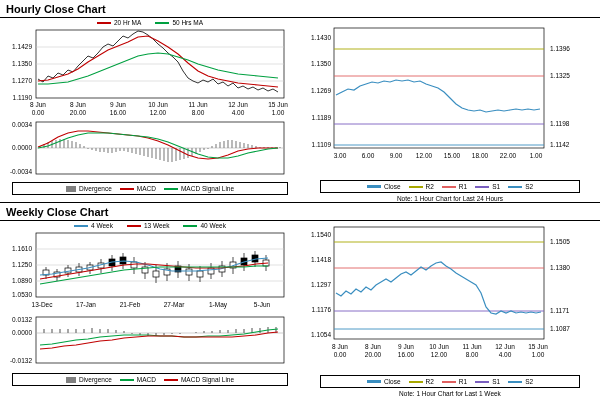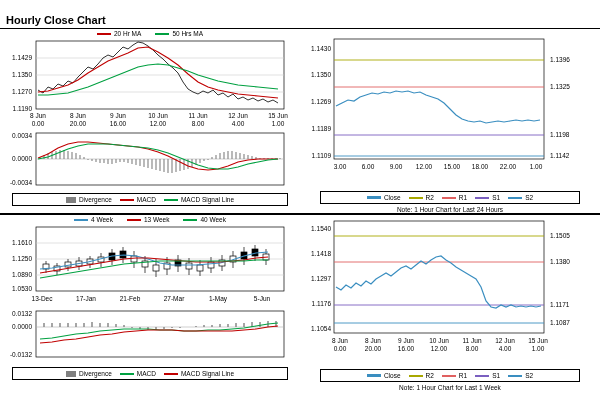--- a/index.html
+++ b/index.html
@@ -1,18 +1,18 @@
 <!DOCTYPE html>
 <html><head>
 <meta charset="utf-8">
 <style>
   html,body{margin:0;padding:0;background:#ffffff;}
   body{width:600px;height:413px;font-family:"Liberation Sans",sans-serif;color:#000;overflow:hidden;}
   .panel{position:relative;}
-  .section-title{font-size:11px;font-weight:bold;padding:14px 6px 2px 6px;}
+  .section-title{font-size:11px;font-weight:bold;padding:3px 6px 2px 6px;}
   .hr{border:0;border-top:1px solid #000;margin:0;}
   .grid2{display:flex;}
   .col-left{width:300px;}
   .col-right{width:300px;}
   svg{display:block;}
   .axlabel{font-size:6.5px;fill:#000;font-family:"Liberation Sans",sans-serif;}
   .axlabel-r{font-size:6.5px;fill:#000;font-family:"Liberation Sans",sans-serif;}
   .legend{display:flex;align-items:center;justify-content:center;gap:10px;font-size:6.5px;}
   .legend.small{gap:8px;}
   .lg-item{display:flex;align-items:center;gap:3px;white-space:nowrap;}
@@ -227,20 +227,21 @@
           </span>
         </div>
       </div>
       <div class="note">Note: 1 Hour Chart for Last 24 Hours</div>
     </div>
   </div>
 </div>
 
 <div class="panel">
   <hr class="hr">
+  <div class="section-title">Weekly Close Chart</div>
   <hr class="hr">
 
   <div class="grid2">
 
     <div class="col-left">
       <div class="toplegend">
         <span class="lg-item">
           <span class="swatch" style="background:#3a8ec0"></span>
           <span>4 Week</span>
         </span>

